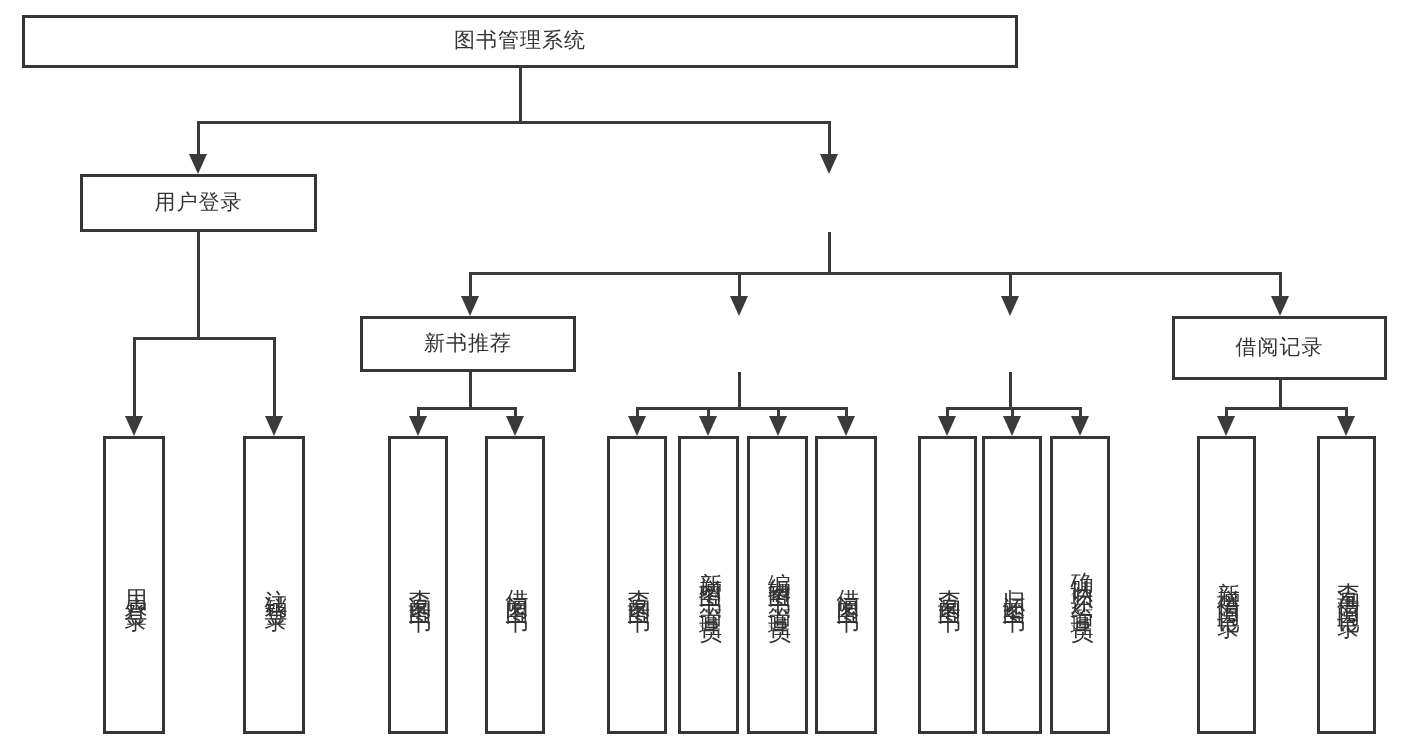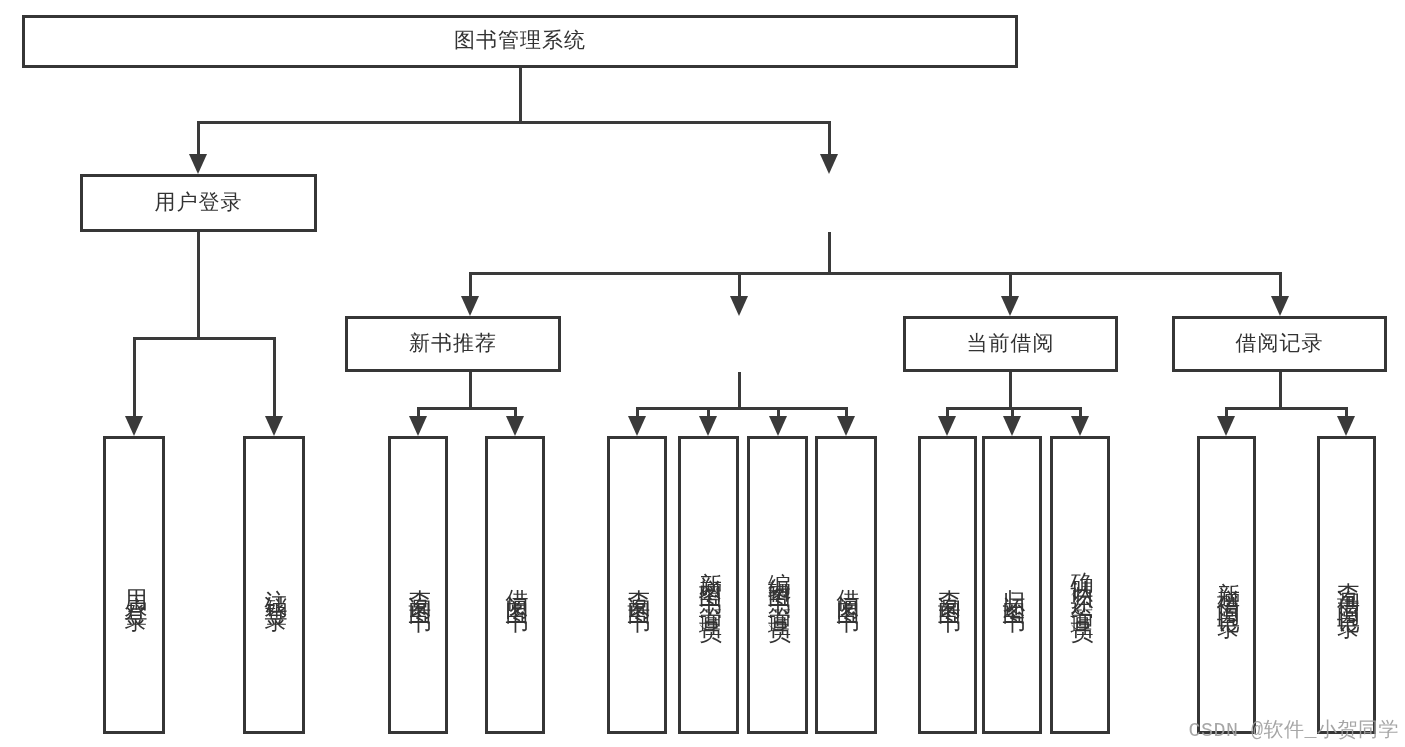--- a/index.html
+++ b/index.html
@@ -38,27 +38,24 @@
 <div id="stage">
 
   <div class="node" style="left:22px;top:15px;width:996px;height:53px">
     <span class="node-label">图书管理系统</span>
   </div>
 
   <div class="node" style="left:80px;top:174px;width:237px;height:58px">
     <span class="node-label">用户登录</span>
   </div>
 
-  <div class="node" style="left:345px;top:316px;width:216px;height:56px">
+  <div class="node" style="left:360px;top:316px;width:216px;height:56px">
     <span class="node-label">新书推荐</span>
   </div>
-  <div class="node" style="left:903px;top:316px;width:215px;height:56px">
-    <span class="node-label">当前借阅</span>
-  </div>
-  <div class="node" style="left:1172px;top:316px;width:215px;height:56px">
+  <div class="node" style="left:1172px;top:316px;width:215px;height:64px">
     <span class="node-label">借阅记录</span>
   </div>
 
   <div class="node leaf" style="left:103px;top:436px;width:62px;height:298px">
     <span class="node-label">用户登录</span>
   </div>
   <div class="node leaf" style="left:243px;top:436px;width:62px;height:298px">
     <span class="node-label">注销登录</span>
   </div>
 
@@ -92,21 +89,20 @@
     <span class="node-label">确认归还（管理员）</span>
   </div>
 
   <div class="node leaf" style="left:1197px;top:436px;width:59px;height:298px">
     <span class="node-label">新增借阅记录</span>
   </div>
   <div class="node leaf" style="left:1317px;top:436px;width:59px;height:298px">
     <span class="node-label">查询借阅记录</span>
   </div>
 
-  <div class="watermark">CSDN @软件_小贺同学</div>
 <div class="line" style="left: 518.5px; top: 68px; width: 3px; height: 56px;"></div>
     <div class="line" style="left: 196.5px; top: 121px; width: 634px; height: 3px;"></div>
     <div class="line" style="left: 196.5px; top: 121px; width: 3px; height: 35px;"></div>
     <div class="arrow-head" style="left: 189px; top: 154px;"></div>
     <div class="line" style="left: 827.5px; top: 121px; width: 3px; height: 35px;"></div>
     <div class="arrow-head" style="left: 820px; top: 154px;"></div>
     <div class="line" style="left: 196.5px; top: 232px; width: 3px; height: 108px;"></div>
     <div class="line" style="left: 132.5px; top: 337px; width: 143px; height: 3px;"></div>
     <div class="line" style="left: 132.5px; top: 337px; width: 3px; height: 81px;"></div>
     <div class="arrow-head" style="left: 125px; top: 416px;"></div>

